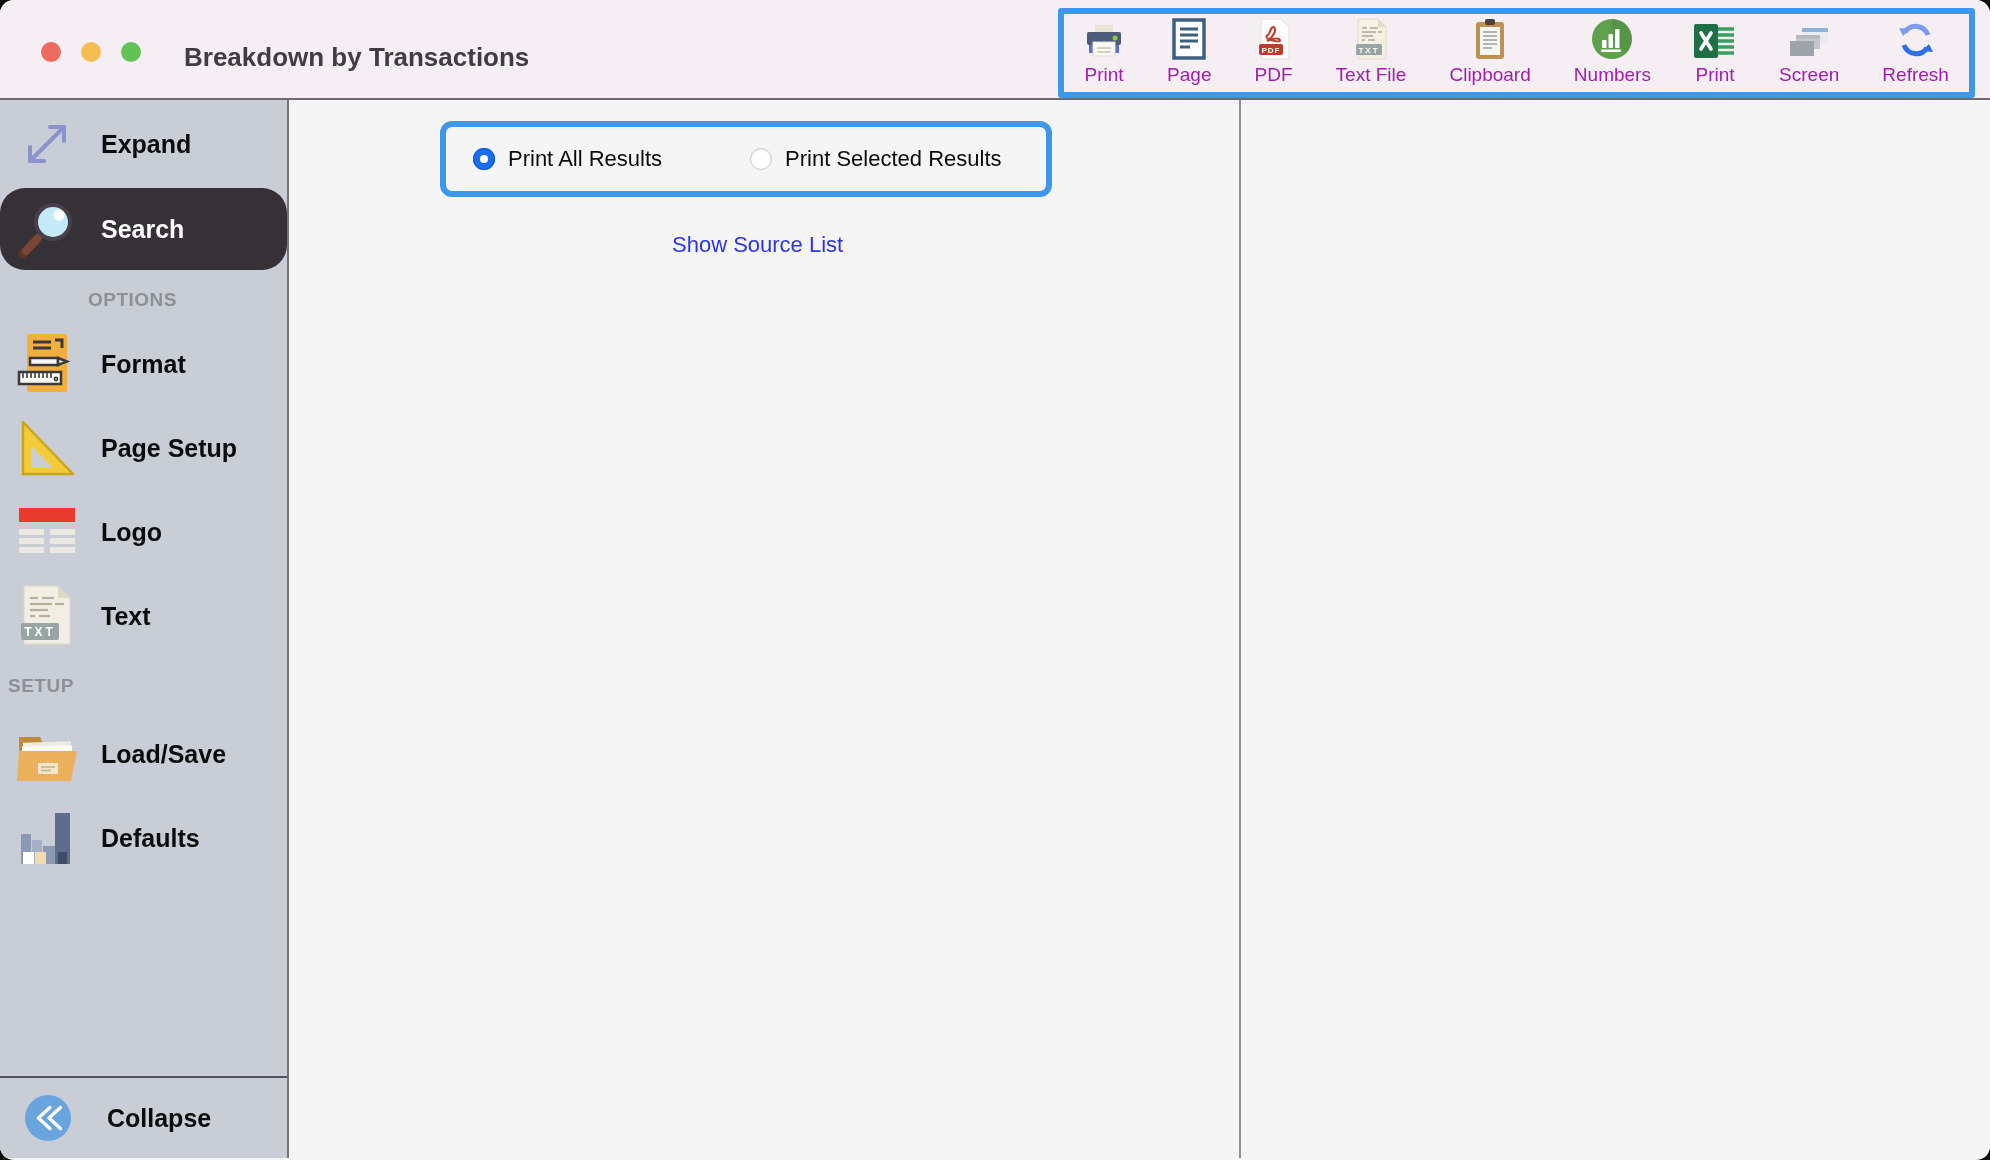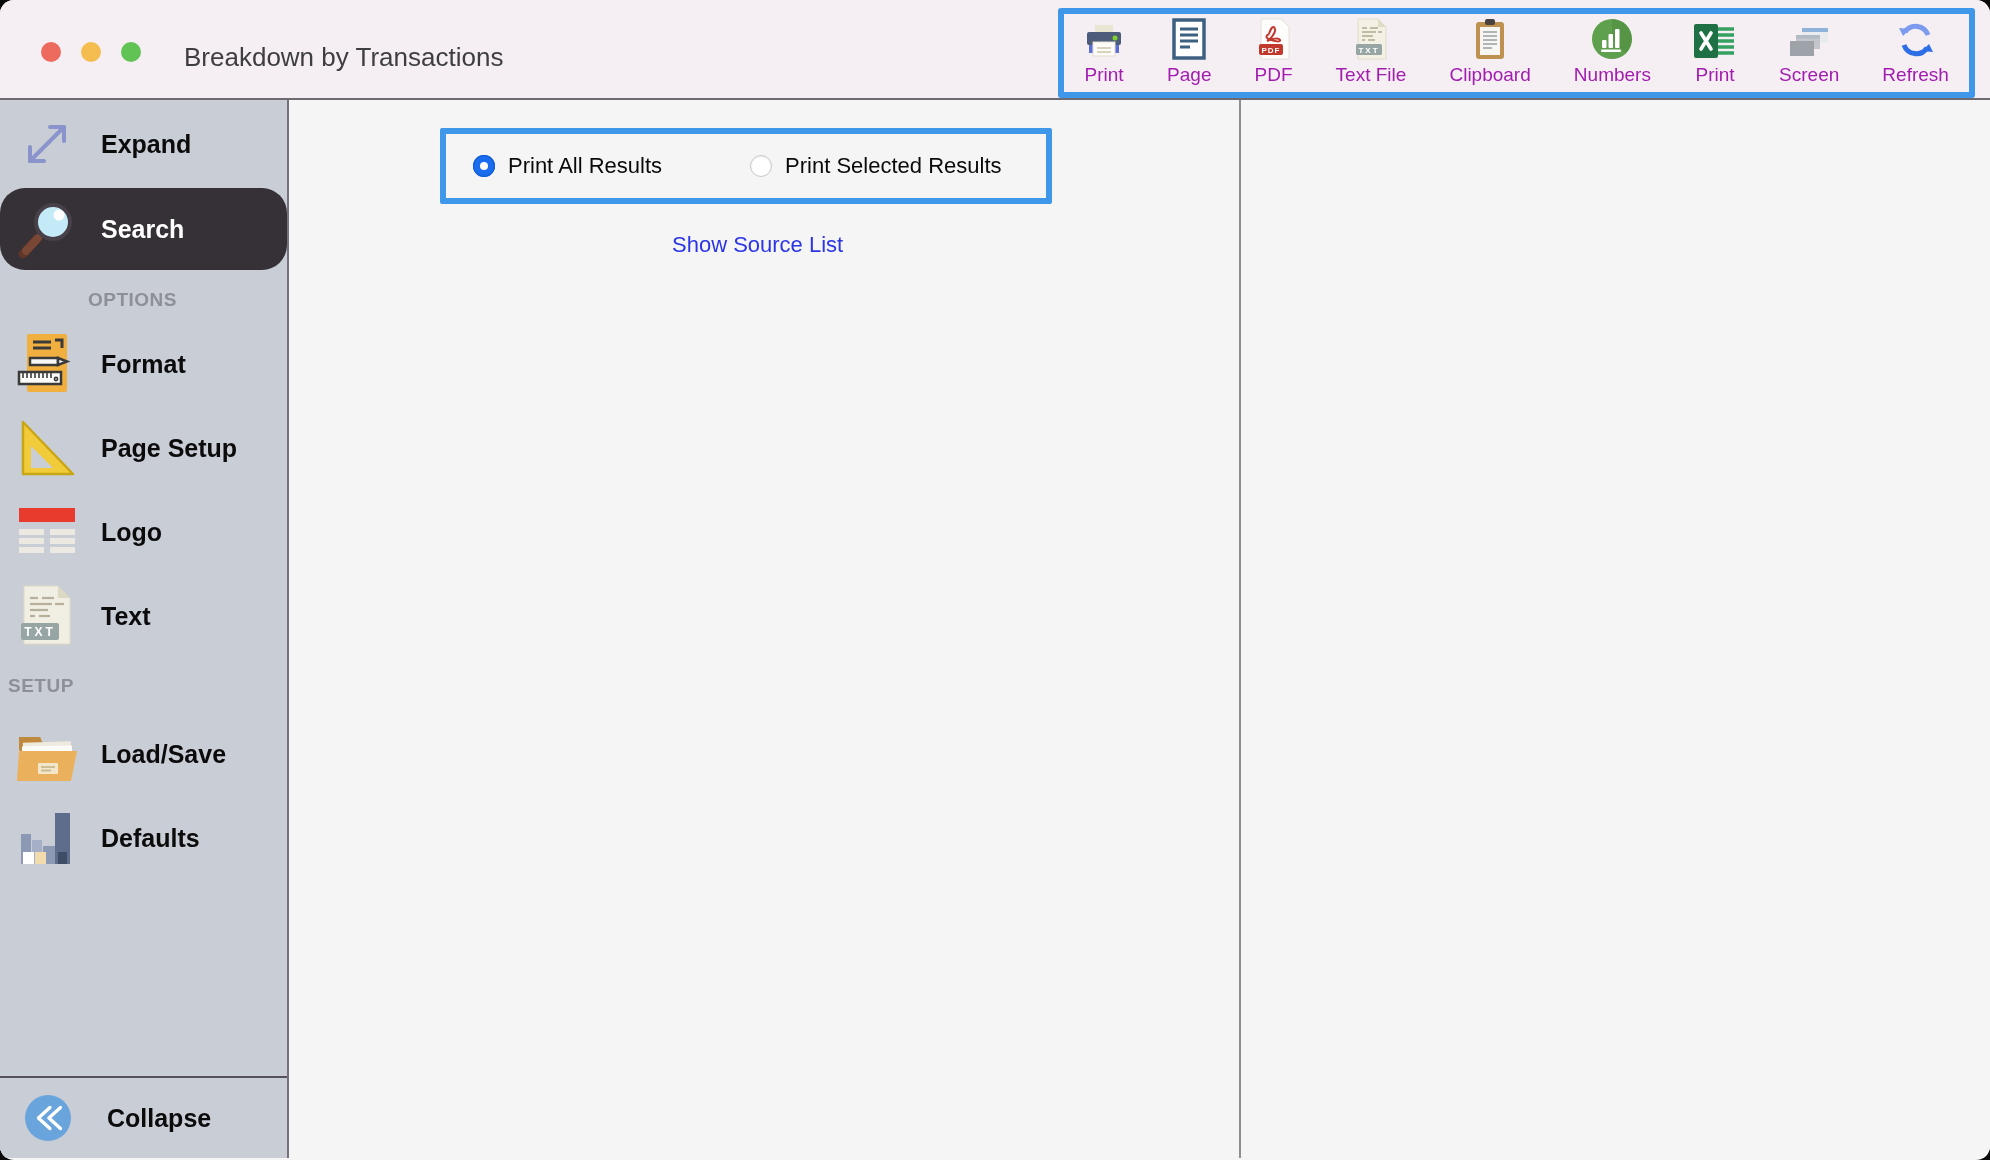--- a/index.html
+++ b/index.html
@@ -9,21 +9,21 @@
   .window { position:relative; width:1990px; height:1160px; border-radius:14px; overflow:hidden; background:#F5F5F6; }
 
   
   .titlebar { position:relative; height:100px; background:#F5EFF4; border-bottom:2px solid #6E6A72; }
   .traffic { position:absolute; top:42px; left:41px; display:flex; gap:20px; }
   .light { width:20px; height:20px; border-radius:50%; }
   .light.red { background:#ED6A5E; }
   .light.yellow { background:#F5BD4F; }
   .light.green { background:#61C354; }
   .win-title { position:absolute; left:184px; top:0; height:115px; display:flex; align-items:center;
-               font-size:26px; font-weight:400; color:#3E3E41; }
+               font-size:26px; font-weight:700; color:#3E3E41; }
 
   
   .toolbar-box { position:absolute; top:8px; right:15px; width:917px; height:90px;
                  border:6px solid #3E97E8; border-radius:3px; background:#F5EFF4;
                  display:flex; justify-content:space-between; align-items:stretch; padding:0 20px; }
   .tb-item { display:flex; flex-direction:column; align-items:center; justify-content:flex-end; padding-bottom:5px; cursor:default; }
   .tb-icon { height:46px; display:flex; align-items:flex-end; justify-content:center; margin-bottom:3px; }
   .tb-label { font-size:19px; color:#a21caf; line-height:24px; white-space:nowrap; }
 
   
@@ -45,22 +45,22 @@
   .collapse-bar { position:absolute; bottom:0; left:0; width:100%; height:82px; border-top:2px solid #55505A;
                   display:flex; align-items:center; padding-left:25px; background:#C9CDD6;gap:6px; }
   .collapse-circle { width:46px; height:46px; border-radius:50%; background:#69A4DC; display:flex;
                      align-items:center; justify-content:center; flex:none; }
   .collapse-label { margin-left:30px; font-size:25px; font-weight:700; color:#0B0B0C; }
 
   
   .main { position:relative; flex:1; background:#F5F5F6; }
   .v-divider { position:absolute; left:950px; top:0; bottom:0; width:2px; background:#8E8E93; }
 
-  .radio-box { position:absolute; left:151px; top:28px; width:612px; height:76px;
-               border:6px solid #3E97E8; border-radius:2px; display:flex; align-items:center; padding-left:27px; }
+  .radio-box { position:absolute; left:151px; top:21px; width:612px; height:76px;
+               border:6px solid #3E97E8; border-radius:12px; display:flex; align-items:center; padding-left:27px; }
   .radio-opt { display:flex; align-items:center; gap:13px; cursor:default; }
   .radio-opt.second { margin-left:88px; }
   .radio-circle { width:22px; height:22px; border-radius:50%; flex:none; }
   .radio-circle.on { background:#1A6DEE; position:relative; box-shadow:inset 0 0 0 1px #0F5BD6; }
   .radio-circle.on::after { content:""; position:absolute; left:7px; top:7px; width:8px; height:8px;
                             border-radius:50%; background:#FFFFFF; }
   .radio-circle.off { background:#FFFFFF; border:1.5px solid #C9C9CE; box-shadow:inset 0 1px 2px rgba(0,0,0,.08); }
   .radio-label { font-size:22px; color:#0A0A0B; white-space:nowrap; }
 
   .source-link { position:absolute; left:383px; top:132px; font-size:22px; color:#2B35E6; cursor:pointer; text-decoration:none; }

